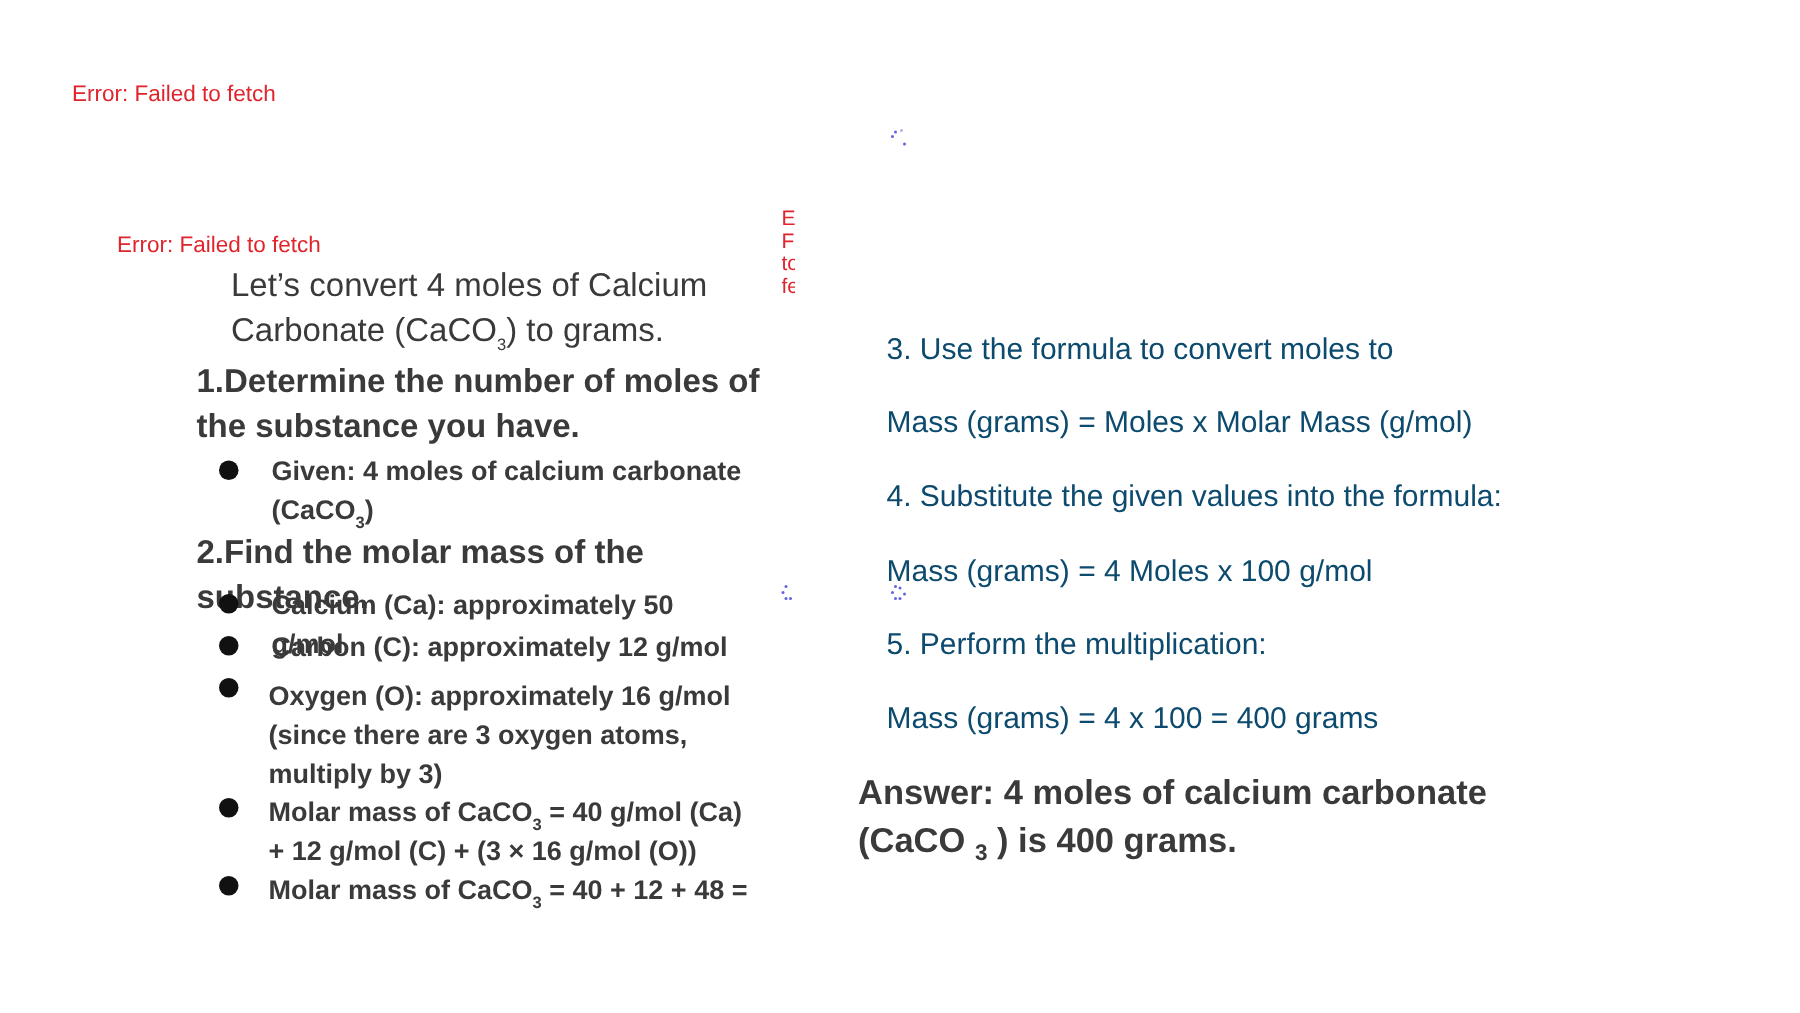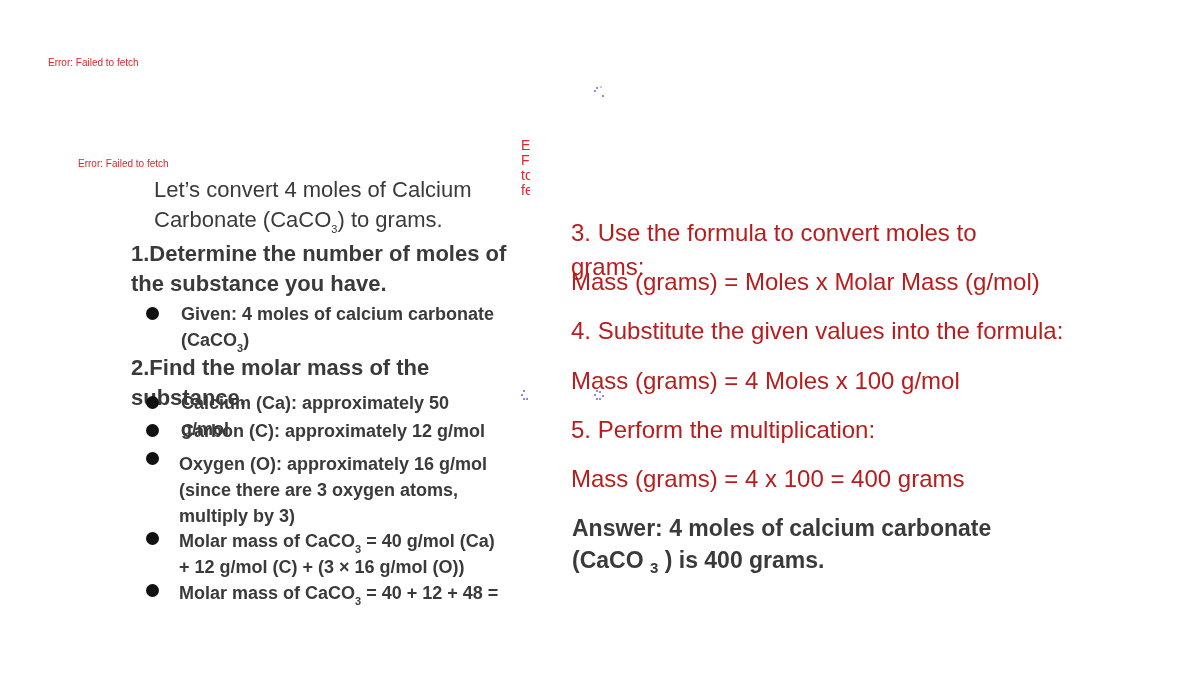--- a/index.html
+++ b/index.html
@@ -9,21 +9,21 @@
       height: 675px;
       background: #ffffff;
       overflow: hidden;
       font-family: "Liberation Sans", "DejaVu Sans", sans-serif;
       color: #3a3a3a;
     }
     .abs { position: absolute; }
     .err {
       color: #e0242c;
       font-family: "Liberation Sans", sans-serif;
-      font-size: 10px;
+      font-size: 15px;
       line-height: 15px;
       white-space: nowrap;
     }
     .err-narrow {
       width: 9px;
       overflow: hidden;
       white-space: normal;
       word-break: break-all;
       font-size: 14px;
       line-height: 15px;
@@ -63,24 +63,25 @@
       width: 13px; height: 13px;
       border-radius: 50%;
       background: #111111;
     }
     sub {
       font-size: 11px;
       vertical-align: -6px;
       line-height: 0;
     }
     .right-text {
-      font-size: 24px;
+      font-size: 20px;
       line-height: 30px;
-      color: #b91c1c;
+      color: #0c4a6e;
       white-space: nowrap;
+      margin-left: 20px;
     }
     .answer {
       font-weight: bold;
       font-size: 23px;
       line-height: 32px;
       color: #3a3a3a;
     }
     .answer sub { font-size: 15px; vertical-align: -5px; }
   </style>
 </head>
@@ -161,21 +162,20 @@
   <div>+ 12 g/mol (C) + (3 × 16 g/mol (O))</div>
 </div>
 
 <div class="dot" style="left:146px; top:584px;"></div>
 <div class="bullet" style="left:179px; top:580px; white-space:nowrap;">
   <div><span>Molar mass of CaCO</span><sub>3</sub><span> = 40 + 12 + 48 =</span></div>
 </div>
 
 <div class="abs right-text" style="left:571px; top:218px;">
   <div>3. Use the formula to convert moles to</div>
-  <div style="margin-top:4px;">grams:</div>
 </div>
 <div class="abs right-text" style="left:571px; top:267px;">Mass (grams) = Moles x Molar Mass (g/mol)</div>
 <div class="abs right-text" style="left:571px; top:316px;">4. Substitute the given values into the formula:</div>
 <div class="abs right-text" style="left:571px; top:366px;">Mass (grams) = 4 Moles x 100 g/mol</div>
 <div class="abs right-text" style="left:571px; top:415px;">5. Perform the multiplication:</div>
 <div class="abs right-text" style="left:571px; top:464px;">Mass (grams) = 4 x 100 = 400 grams</div>
 
 <div class="abs answer" style="left:572px; top:512px; white-space:nowrap;">
   <div>Answer: 4 moles of calcium carbonate</div>
   <div><span>(CaCO </span><sub>3</sub><span> ) is 400 grams.</span></div>

